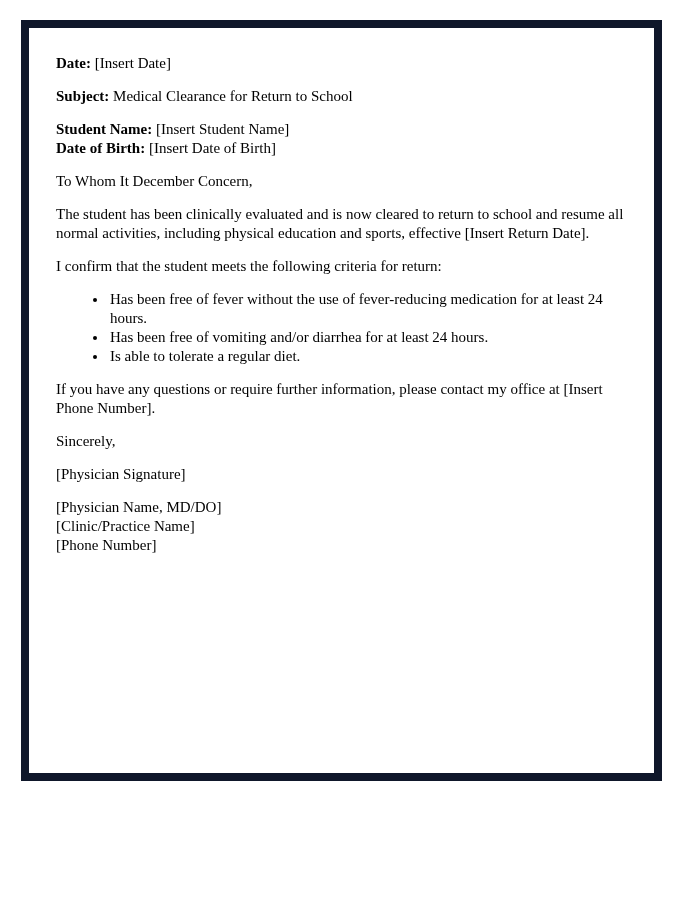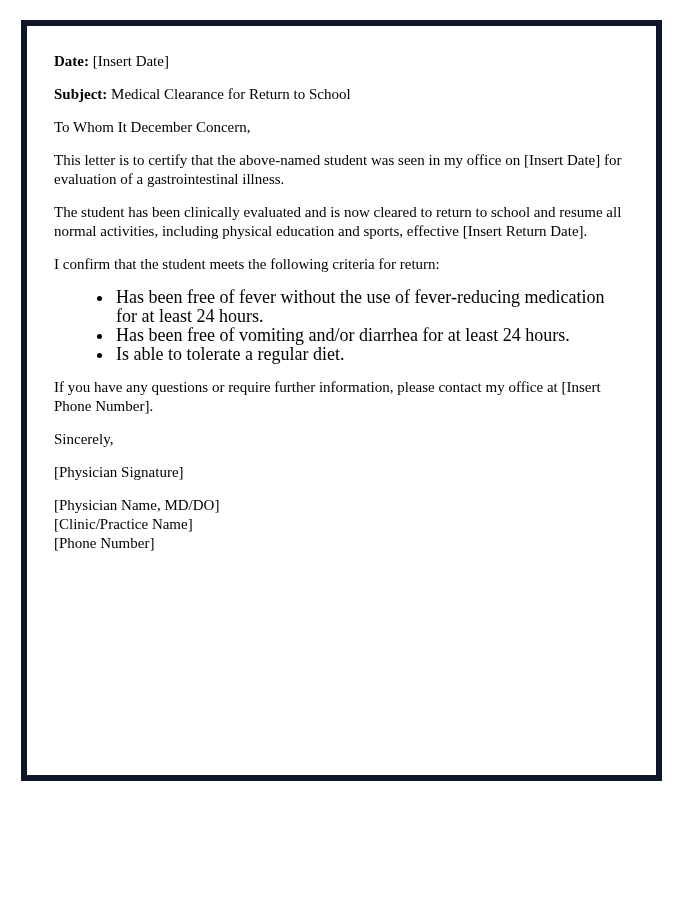--- a/index.html
+++ b/index.html
@@ -13,60 +13,63 @@
     height: 900px;
     font-family: "Liberation Serif", "DejaVu Serif", serif;
     color: #000000;
   }
   .letter-page {
     position: absolute;
     left: 21px;
     top: 20px;
     width: 641px;
     height: 761px;
-    border: 6px solid #0f172a;
+    border: 8px solid #0f172a;
     background: #ffffff;
     padding: 26px 27px;
   }
   .letter-page p,
   .letter-page .para {
     margin: 14px 0;
     font-size: 15px;
     line-height: 19px;
   }
   .letter-page p:first-child {
     margin-top: 0;
   }
   strong { font-weight: bold; }
   ul.criteria {
-    margin: 14px 16px;
+    margin: 14px 8px;
     padding-left: 44px;
-    font-size: 18px;
+    font-size: 15px;
     line-height: 19px;
   }
   ul.criteria li {
     margin: 0;
     padding-left: 2px;
   }
   .line { display: block; }
 </style>
 </head>
 <body>
 
 <div class="letter-page">
 
   <p><strong>Date:</strong> <span>[Insert Date]</span></p>
 
 
   <p><strong>Subject:</strong> <span>Medical Clearance for Return to School</span></p>
 
+  <div class="para">
+    <span class="line"><strong>Student Name:</strong> <span>[Insert Student Name]</span></span>
+    <span class="line"><strong>Date of Birth:</strong> <span>[Insert Date of Birth]</span></span>
+  </div>
 
   <p>To Whom It December Concern,</p>
 
-  <p>This letter is to certify that the above-named student was seen in my office on [Insert Date] for evaluation of a gastrointestinal illness.</p>
 
   <p>The student has been clinically evaluated and is now cleared to return to school and resume all normal activities, including physical education and sports, effective [Insert Return Date].</p>
 
   <p>I confirm that the student meets the following criteria for return:</p>
 
   <ul class="criteria">
     <li>Has been free of fever without the use of fever-reducing medication for at least 24 hours.</li>
     <li>Has been free of vomiting and/or diarrhea for at least 24 hours.</li>
     <li>Is able to tolerate a regular diet.</li>
   </ul>

